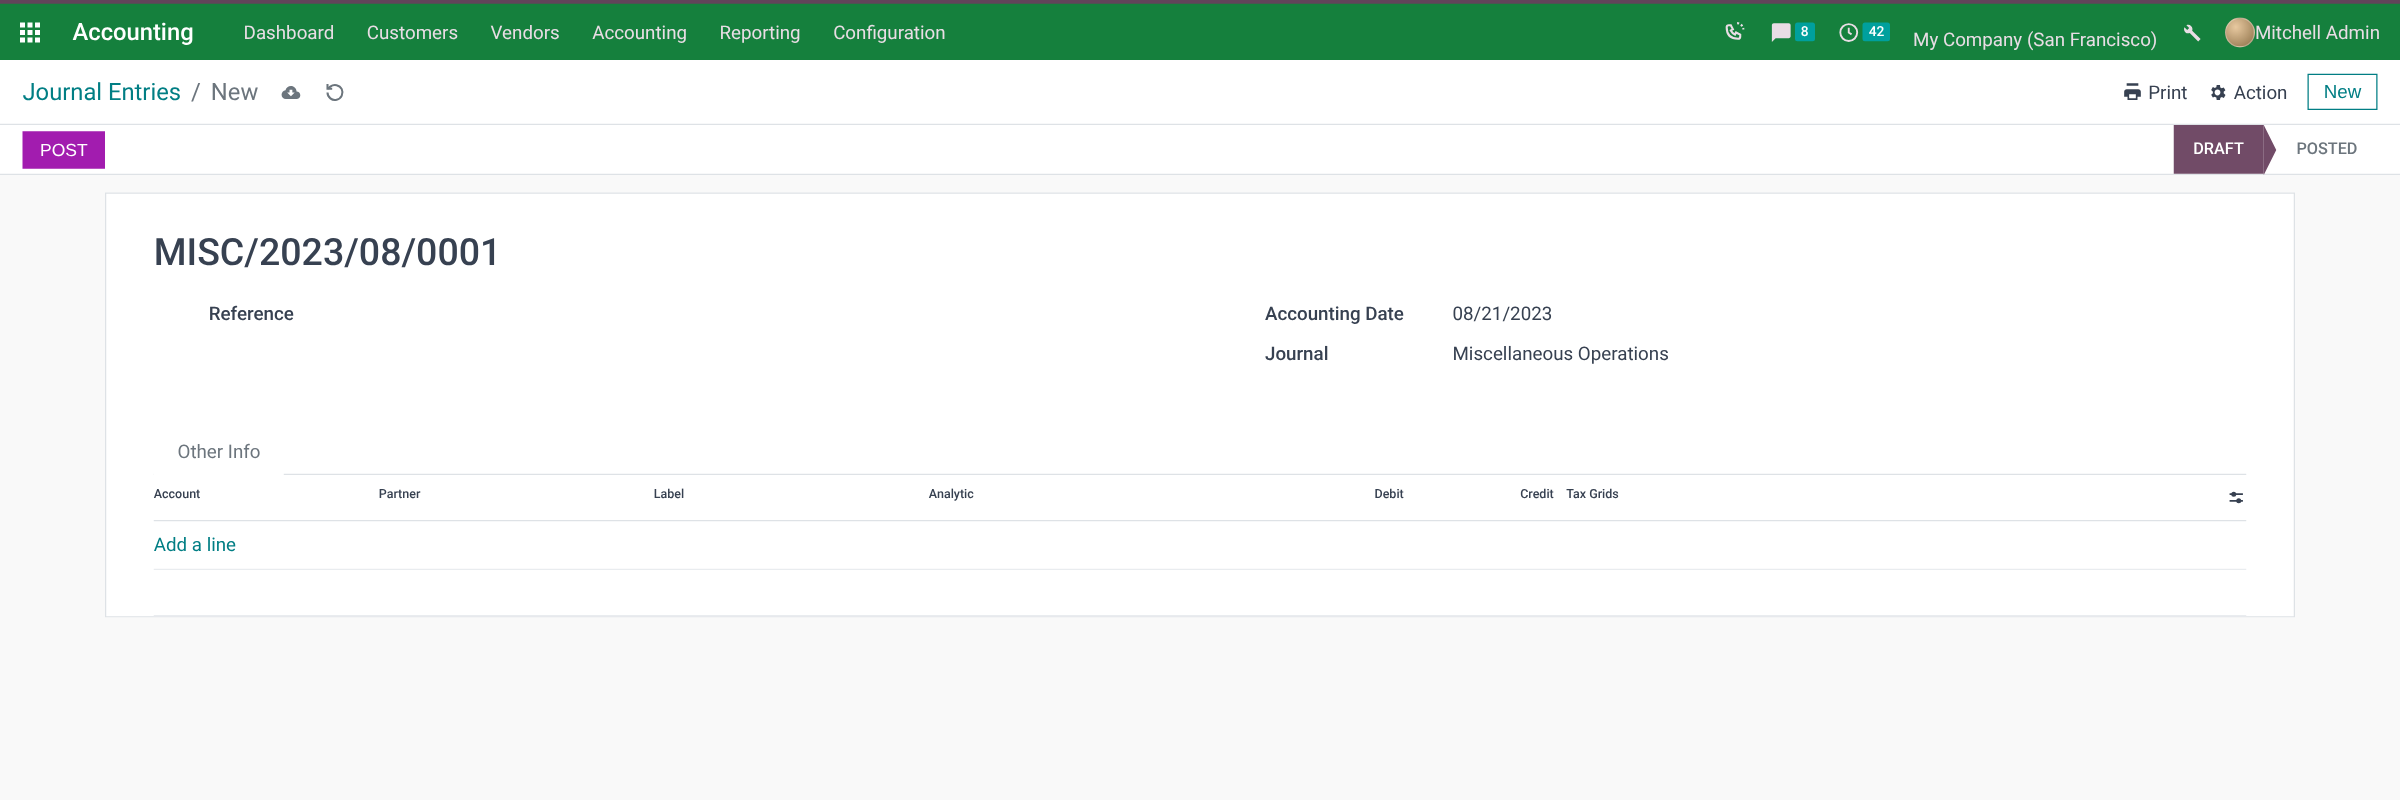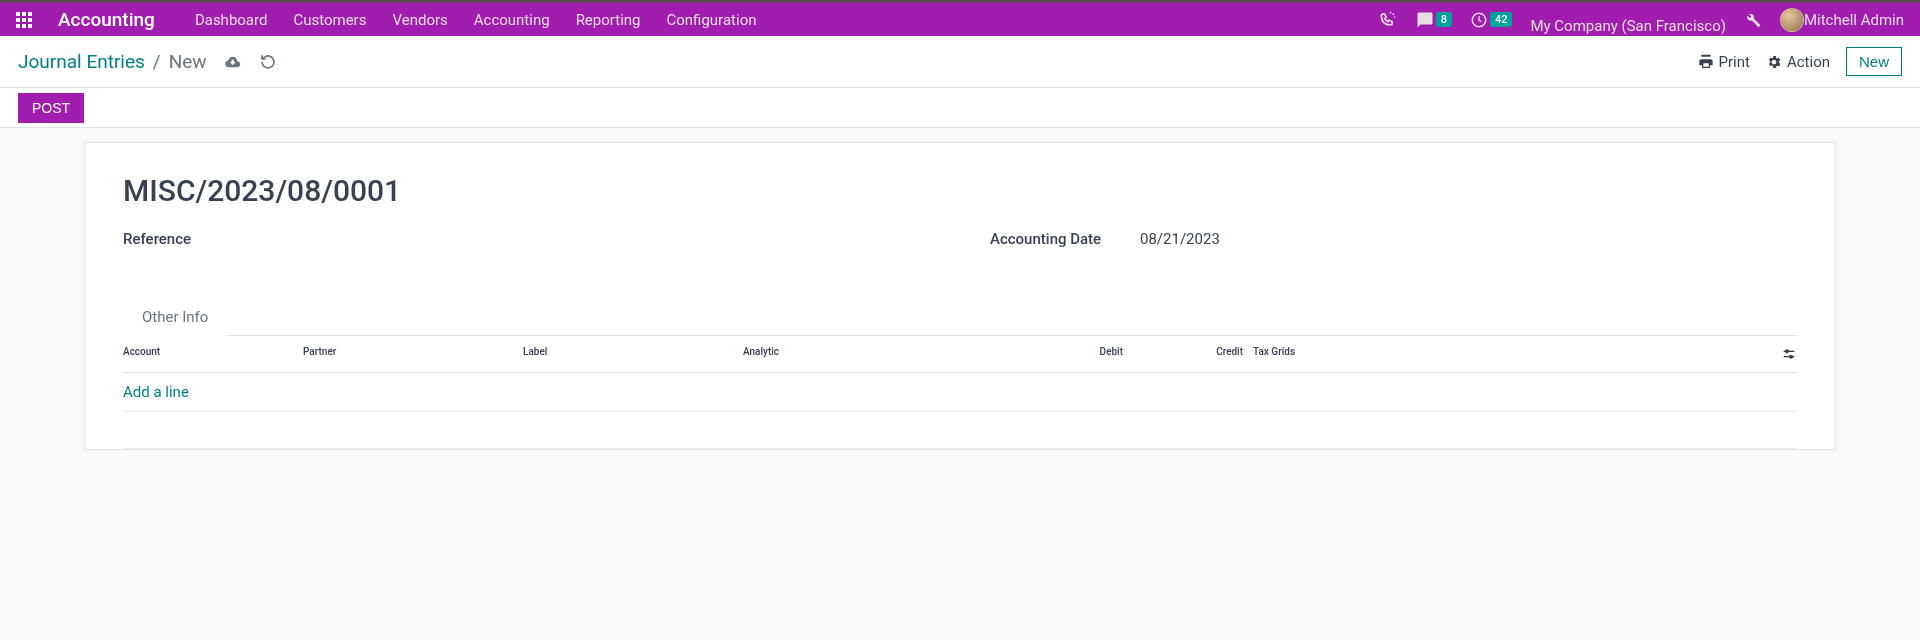--- a/index.html
+++ b/index.html
@@ -1,18 +1,18 @@
 <!DOCTYPE html>
 <html><head>
 <meta charset="utf-8">
 <style>
 * { margin: 0; padding: 0; box-sizing: border-box; }
 body { font-family: -apple-system, BlinkMacSystemFont, "Segoe UI", Roboto, sans-serif; background: #f9f9f9; font-size: 14px; color: #374151; }
 
-.topbar { background: #a21caf; height: 36px; display: flex; align-items: center; padding: 0 16px; color: #ffffff; border-top: 3px solid #62445a; }
+.topbar { background: #15803d; height: 48px; display: flex; align-items: center; padding: 0 16px; color: #ffffff; border-top: 3px solid #62445a; }
 .topbar-left { display: flex; align-items: center; gap: 20px; }
 .apps-grid { display: grid; grid-template-columns: repeat(3, 4px); grid-template-rows: repeat(3, 4px); gap: 2px; cursor: pointer; }
 .apps-grid span { background: #fff; width: 4px; height: 4px; }
 .brand { font-size: 19px; font-weight: 500; margin-left: 6px; }
 .menu { display: flex; gap: 26px; margin-left: 20px; }
 .menu-item { color: #e9dde5; cursor: pointer; font-size: 15px; }
 .topbar-right { margin-left: auto; display: flex; align-items: center; gap: 18px; }
 .icon-with-badge { position: relative; display: flex; align-items: center; cursor: pointer; }
 .badge { background: #00A09D; color: #fff; font-size: 11px; padding: 1px 5px; border-radius: 2px; margin-left: 2px; font-weight: 500; }
 .company { color: #e9dde5; font-size: 15px; cursor: pointer; margin-top: 12px; }
@@ -35,21 +35,21 @@
 .post-btn { background: #a21caf; color: #fff; border: none; padding: 7px 14px; font-size: 14px; cursor: pointer; }
 .status-steps { margin-left: auto; display: flex; align-items: center; height: 100%; }
 .status-step { height: 100%; display: flex; align-items: center; padding: 0 16px; font-size: 13px; font-weight: 500; cursor: pointer; }
 .status-step.active { background: #714B67; color: #fff; position: relative; }
 .status-step.active::after { content: ''; position: absolute; right: -10px; top: 0; border-top: 20px solid transparent; border-bottom: 20px solid transparent; border-left: 10px solid #714B67; }
 .status-step.inactive { color: #6c757d; padding-left: 26px; }
 
 .sheet-wrap { padding: 14px 84px 0; }
 .sheet { background: #fff; border: 1px solid #dee2e6; padding: 30px 38px 0; }
 .entry-title { font-size: 30px; color: #374151; font-weight: 500; margin-bottom: 22px; }
-.fields-row { display: flex; gap: 60px; margin-bottom: 34px; }
+.fields-row { display: flex; gap: 60px; margin-bottom: 34px; margin-left: 44px; }
 .fields-col { flex: 1; }
 .field-line { display: flex; align-items: center; margin-bottom: 14px; font-size: 15px; }
 .field-label { width: 150px; color: #374151; font-weight: 500; }
 .field-value { color: #374151; }
 
 .tabs { display: flex; border-bottom: 1px solid #dee2e6; }
 .tab { padding: 10px 18px; border: 1px solid transparent; border-bottom: none; cursor: pointer; color: #6c757d; font-size: 15px; position: relative; top: 1px; background: #fff; }
 .tab.active { border-color: #dee2e6; color: #374151; border-bottom: 1px solid #fff; }
 
 .grid-header { display: flex; padding: 10px 0; border-bottom: 1px solid #dee2e6; font-size: 10px; color: #374151; font-weight: 500; }
@@ -165,37 +165,45 @@
           </svg>
       </span>
       <span>Action</span>
     </div>
     <button class="new-btn">New</button>
   </div>
 </div>
 
 <div class="statusbar">
   <button class="post-btn">POST</button>
+  <div class="status-steps">
+    <div class="status-step active">DRAFT</div>
+    <div class="status-step inactive">POSTED</div>
+  </div>
 </div>
 
 <div class="sheet-wrap">
   <div class="sheet">
     <h1 class="entry-title">MISC/2023/08/0001</h1>
 
     <div class="fields-row">
       <div class="fields-col">
         <div class="field-line">
           <div class="field-label">Reference</div>
           <div class="field-value"></div>
         </div>
       </div>
       <div class="fields-col">
         <div class="field-line">
           <div class="field-label">Accounting Date</div>
           <div class="field-value">08/21/2023</div>
+        </div>
+        <div class="field-line">
+          <div class="field-label">Journal</div>
+          <div class="field-value">Miscellaneous Operations</div>
         </div>
       </div>
     </div>
 
     <div class="tabs">
       <div class="tab">Other Info</div>
     </div>
 
     <div class="grid-header">
       <div class="col-account">Account</div>

